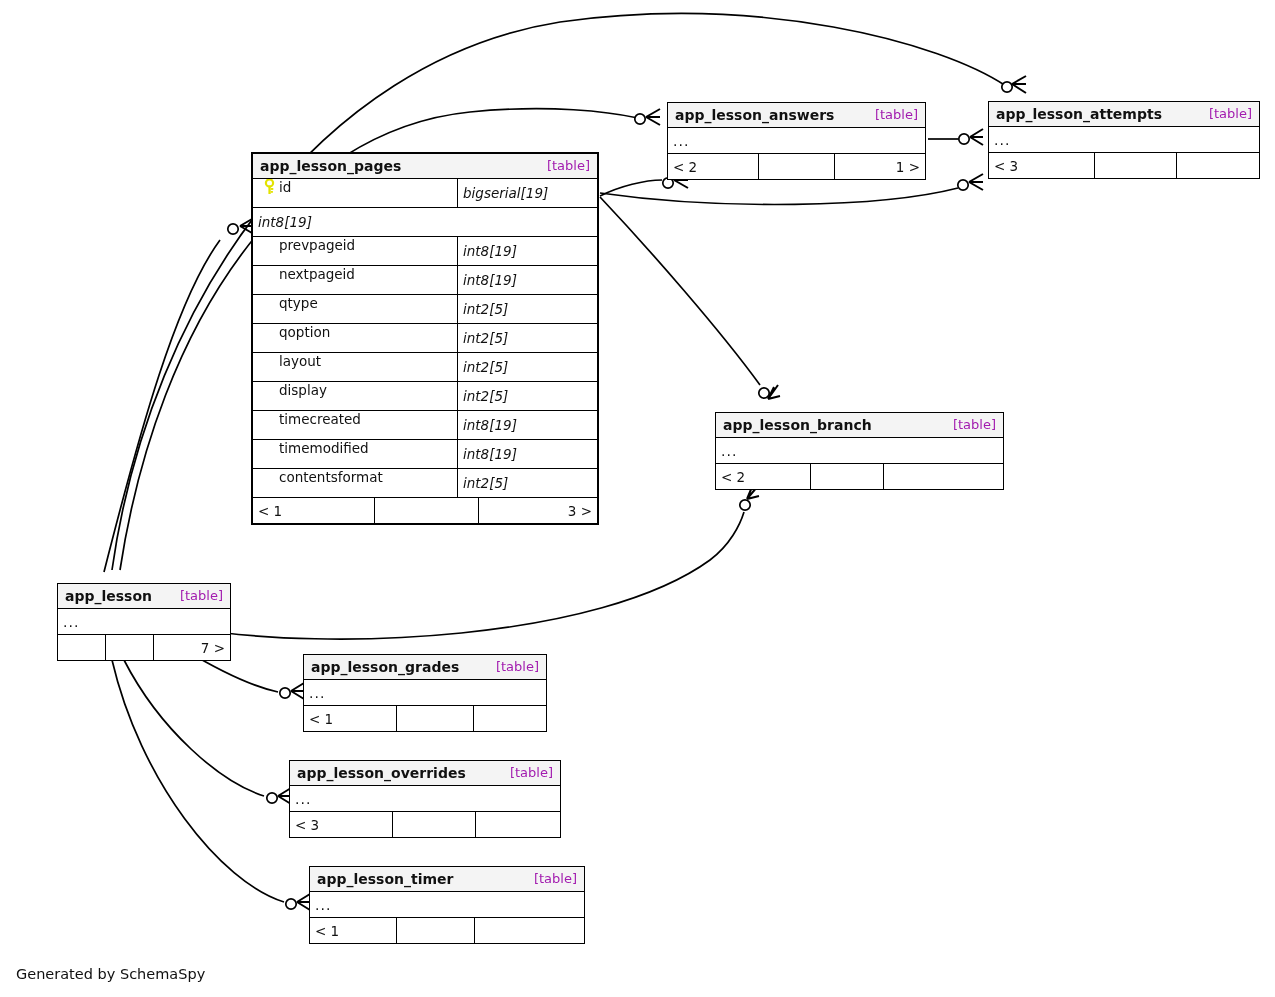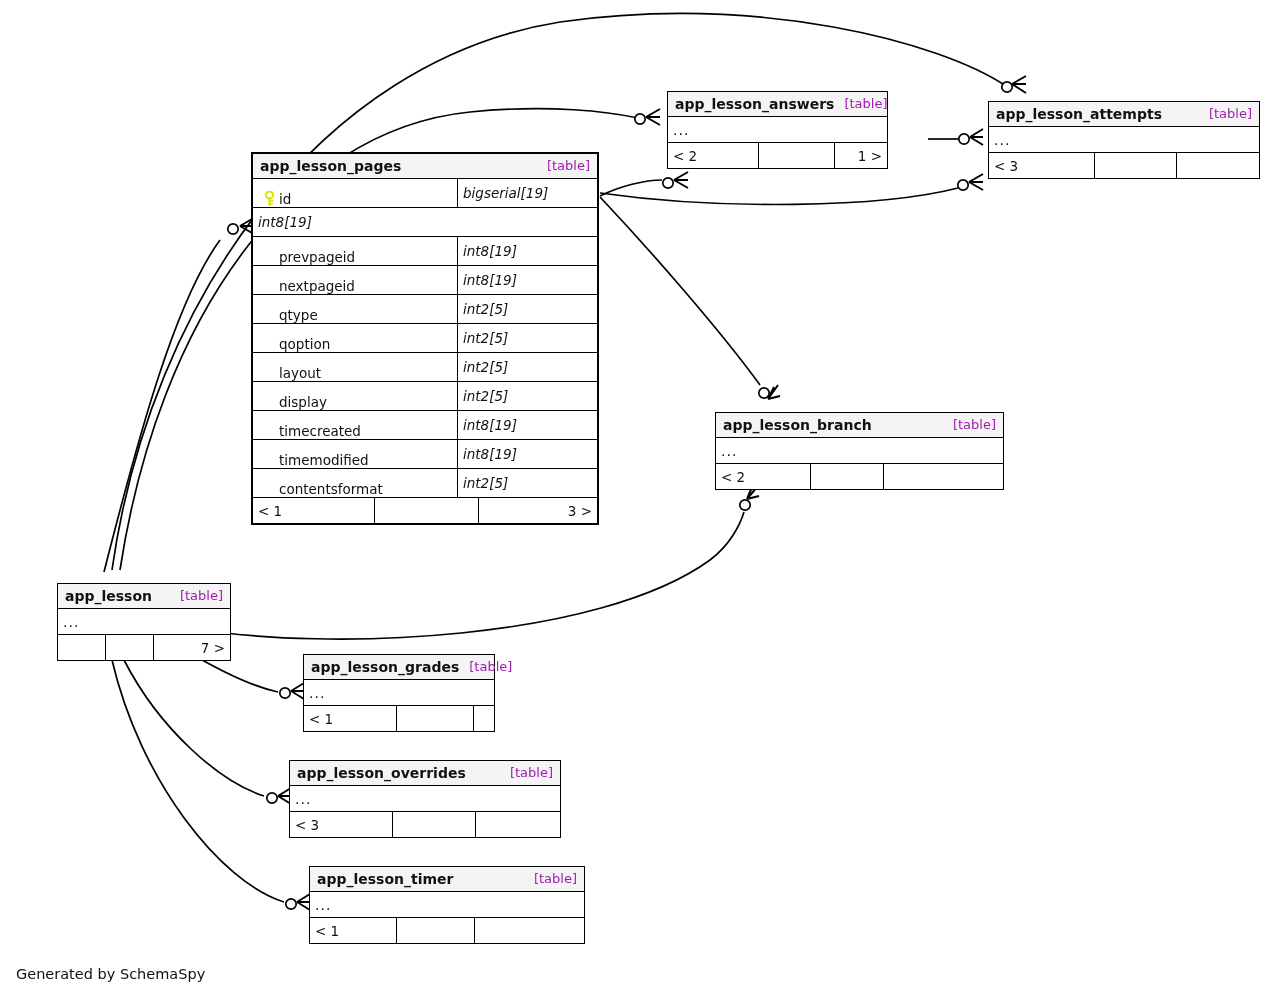--- a/index.html
+++ b/index.html
@@ -61,21 +61,21 @@
   .col-row {
     display: flex;
     height: 29px;
     border-bottom: 1.2px solid #000;
     box-sizing: border-box;
   }
   .col-row:last-of-type { }
   .col-name {
     flex: 0 0 205px;
     display: flex;
-    align-items: flex-end;
+    align-items: flex-start;
     padding-left: 6px;
     box-sizing: border-box;
     border-right: 1.2px solid #000;
     white-space: nowrap;
   }
   .col-type {
     flex: 1 1 auto;
     display: flex;
     align-items: center;
     padding-left: 5px;
@@ -288,21 +288,21 @@
       <div class="col-type">int2[5]</div>
     </div>
 
     <div class="foot-row">
       <div class="foot-cell left" style="flex:0 0 122px">&lt; 1</div>
       <div class="foot-cell left" style="flex:0 0 104px"></div>
       <div class="foot-cell right" style="flex:1 1 auto">3 &gt;</div>
     </div>
   </div>
 
-  <div class="table-box thin" id="tbl-answers" style="left:667px; top:91px; width:221px;">
+  <div class="table-box thin" id="tbl-answers" style="left:667px; top:102px; width:259px;">
     <div class="tbl-title">
       <span class="tbl-name">app_lesson_answers</span>
       <span class="tbl-kind">[table]</span>
     </div>
     <div class="ellipsis-row">...</div>
     <div class="foot-row">
       <div class="foot-cell left" style="flex:0 0 91px">&lt; 2</div>
       <div class="foot-cell left" style="flex:0 0 76px"></div>
       <div class="foot-cell right" style="flex:1 1 auto">1 &gt;</div>
     </div>
@@ -340,21 +340,21 @@
       <span class="tbl-kind">[table]</span>
     </div>
     <div class="ellipsis-row">...</div>
     <div class="foot-row">
       <div class="foot-cell left" style="flex:0 0 48px"></div>
       <div class="foot-cell left" style="flex:0 0 48px"></div>
       <div class="foot-cell right" style="flex:1 1 auto">7 &gt;</div>
     </div>
   </div>
 
-  <div class="table-box thin" id="tbl-grades" style="left:303px; top:654px; width:192px;">
+  <div class="table-box thin" id="tbl-grades" style="left:303px; top:654px; width:244px;">
     <div class="tbl-title">
       <span class="tbl-name">app_lesson_grades</span>
       <span class="tbl-kind">[table]</span>
     </div>
     <div class="ellipsis-row">...</div>
     <div class="foot-row">
       <div class="foot-cell left" style="flex:0 0 93px">&lt; 1</div>
       <div class="foot-cell left" style="flex:0 0 77px"></div>
       <div class="foot-cell right" style="flex:1 1 auto"></div>
     </div>

